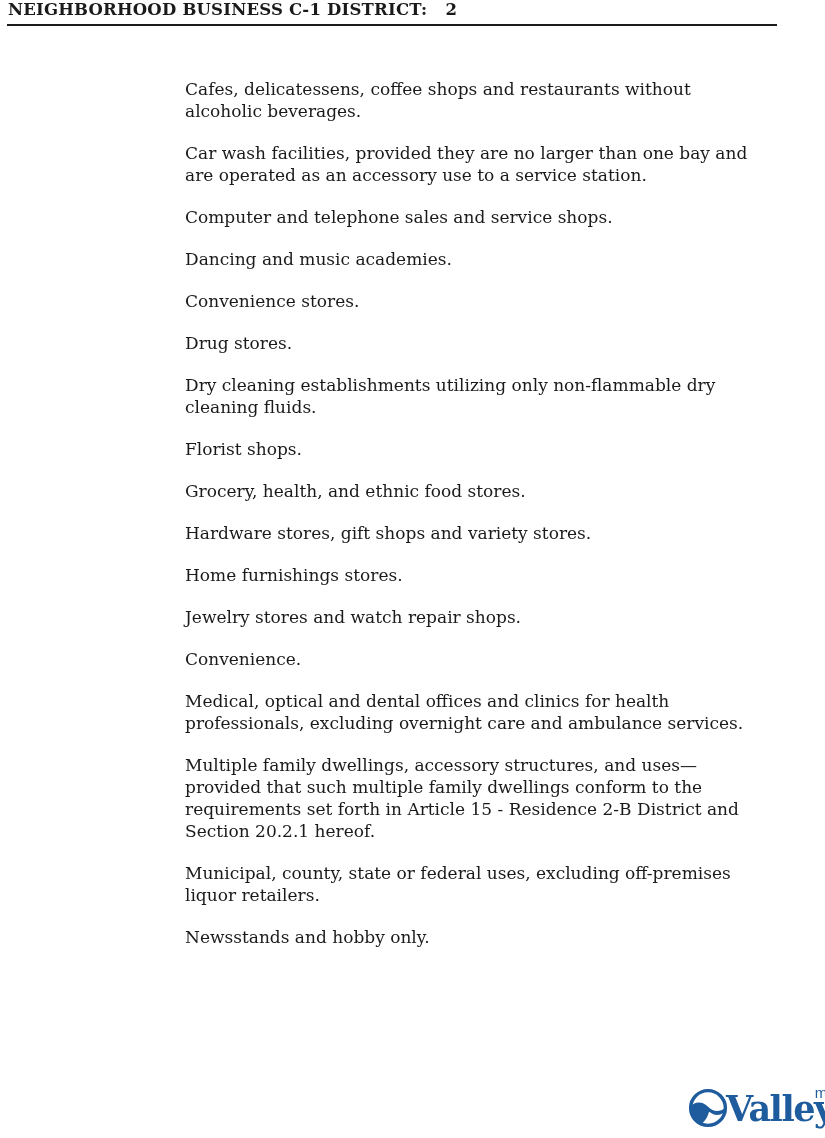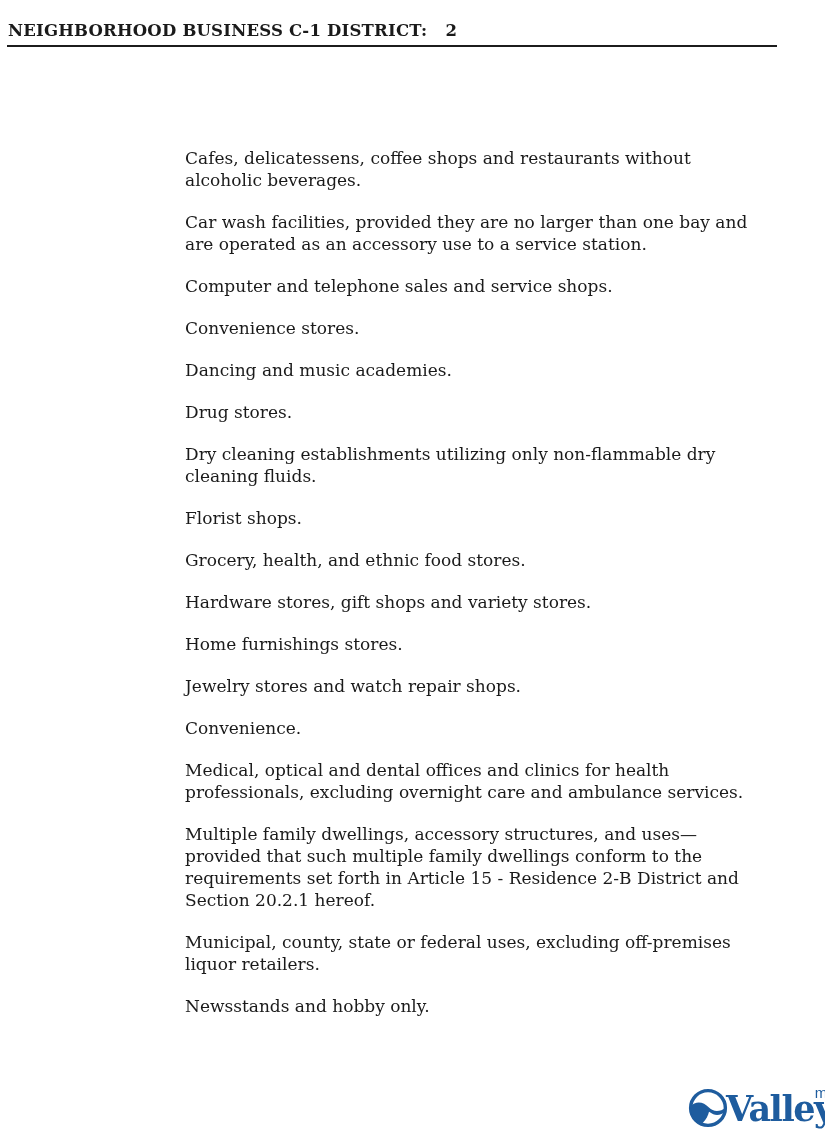--- a/index.html
+++ b/index.html
@@ -8,40 +8,39 @@
   body {
     width: 825px;
     height: 1138px;
     background: #ffffff;
     position: relative;
     overflow: hidden;
     font-family: "DejaVu Serif", serif;
     color: #1a1a1a;
   }
   .page-header {
-    padding: 21px 8px 0 8px;
+    padding: 0 8px 0 8px;
   }
   .page-header .title-line {
     font-weight: bold;
     font-size: 16.5px;
     letter-spacing: 0.2px;
     white-space: nowrap;
   }
   .page-header .page-number {
     margin-left: 18px;
   }
   .header-rule {
     margin: 5px 48px 0 7px;
     border-top: 2px solid #1c1c1c;
     height: 0;
   }
   .content {
     padding: 52px 0 0 185px;
     width: 780px;
-    margin-top: 48px;
   }
   .content p {
     margin: 0 0 20px 0;
     width: 585px;
     font-size: 17px;
     line-height: 22px;
   }
   .logo {
     position: absolute;
     left: 687px;
@@ -86,22 +85,22 @@
   <div class="title-line">
     <span>NEIGHBORHOOD BUSINESS C-1 DISTRICT:</span><span class="page-number">2</span>
   </div>
 </header>
 <div class="header-rule"></div>
 
 <main class="content">
   <p>Cafes, delicatessens, coffee shops and restaurants without alcoholic beverages.</p>
   <p>Car wash facilities, provided they are no larger than one bay and are operated as an accessory use to a service station.</p>
   <p>Computer and telephone sales and service shops.</p>
+  <p>Dancing and music academies.</p>
   <p>Convenience stores.</p>
-  <p>Dancing and music academies.</p>
   <p>Drug stores.</p>
   <p>Dry cleaning establishments utilizing only non-flammable dry cleaning fluids.</p>
   <p>Florist shops.</p>
   <p>Grocery, health, and ethnic food stores.</p>
   <p>Hardware stores, gift shops and variety stores.</p>
   <p>Home furnishings stores.</p>
   <p>Jewelry stores and watch repair shops.</p>
   <p>Convenience.</p>
   <p>Medical, optical and dental offices and clinics for health professionals, excluding overnight care and ambulance services.</p>
   <p>Multiple family dwellings, accessory structures, and uses—provided that such multiple family dwellings conform to the requirements set forth in Article 15 - Residence 2-B District and Section 20.2.1 hereof.</p>

